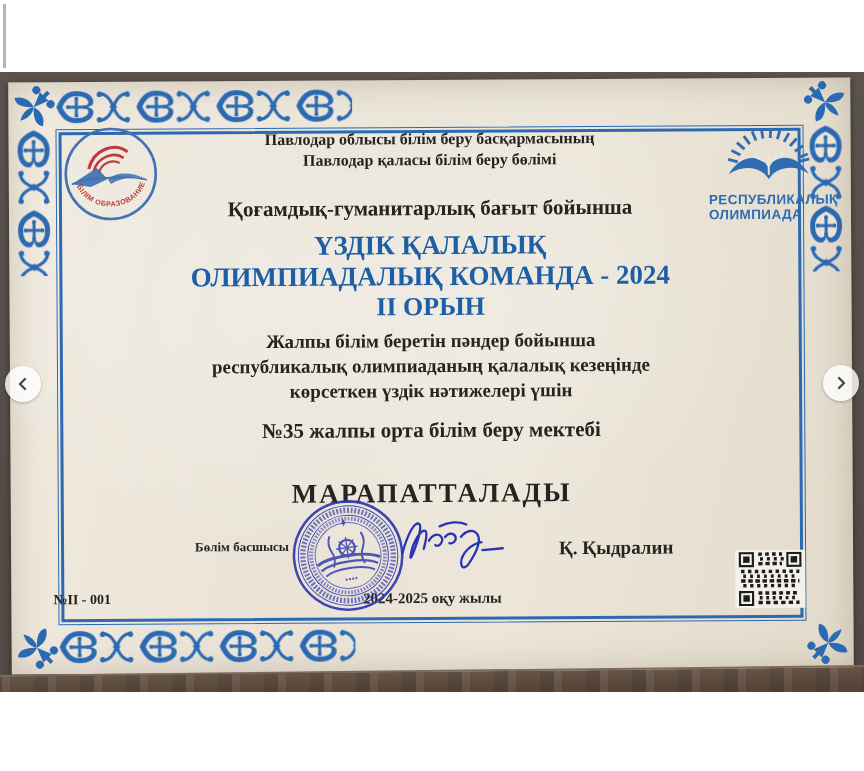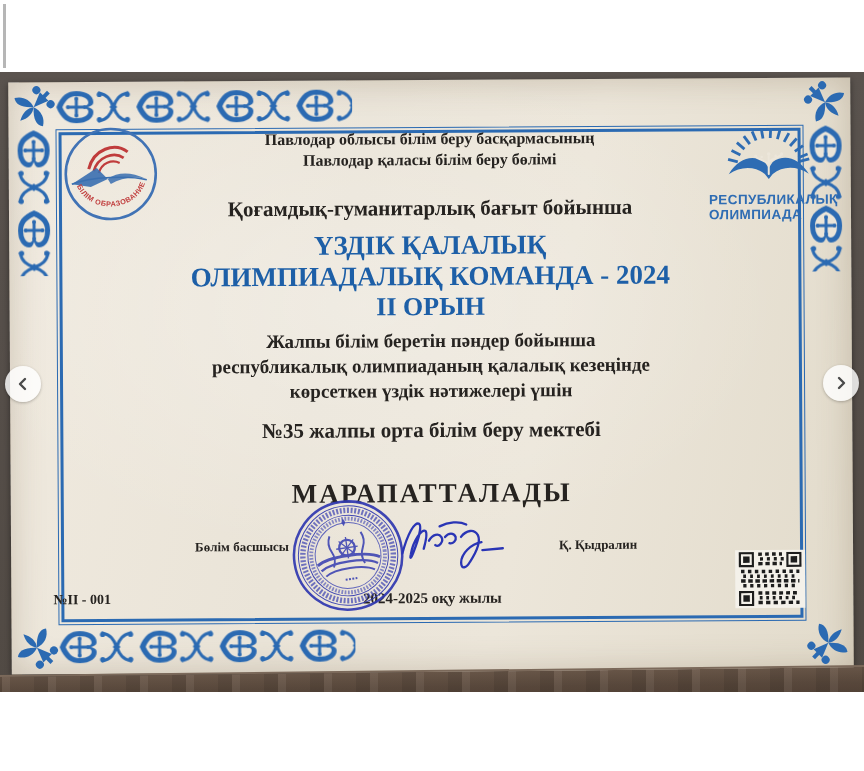--- a/index.html
+++ b/index.html
@@ -41,21 +41,21 @@
   .category{top:116px;font-size:21px;}
   .title1{top:150px;font-size:27px;color:#1d5fa7;}
   .title2{top:181px;font-size:27px;color:#1d5fa7;}
   .place{top:212px;font-size:26px;color:#1d5fa7;}
   .body1{top:250px;font-size:19px;}
   .body2{top:275px;font-size:19px;}
   .body3{top:300px;font-size:19px;}
   .school{top:338px;font-size:21px;}
   .award{top:398px;font-size:27px;letter-spacing:2px;}
   .signer-role{position:absolute;left:160px;top:458px;font-size:13px;font-weight:bold;color:#262320;margin-left:24px;}
-  .signer-name{position:absolute;left:548px;top:458px;font-size:13px;font-weight:bold;color:#262320;}
+  .signer-name{position:absolute;left:548px;top:458px;font-size:19px;font-weight:bold;color:#262320;}
   .serial{position:absolute;left:42px;top:510px;font-size:14px;font-weight:bold;color:#262320;}
   .year{top:510px;font-size:15px;}
 
   
   .logo-left{position:absolute;left:52px;top:42px;width:100px;height:100px;}
   .logo-right{position:absolute;left:655px;top:40px;width:140px;text-align:left;margin-left:45px;}
   .logo-right .lr-text{font-family:"Liberation Sans","DejaVu Sans",sans-serif;
                        font-weight:bold;color:#2e6cb3;font-size:13.5px;line-height:15px;letter-spacing:.4px;}
   .stamp{position:absolute;left:278px;top:416px;width:118px;height:118px;transform:rotate(-8deg);opacity:.92;}
   .signature{position:absolute;left:378px;top:418px;width:128px;height:80px;}

